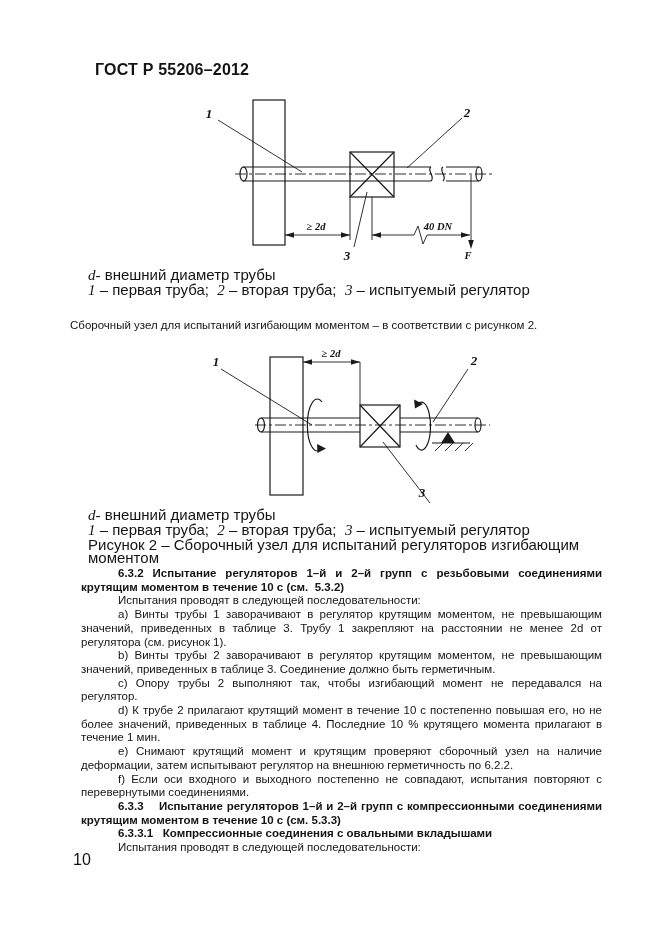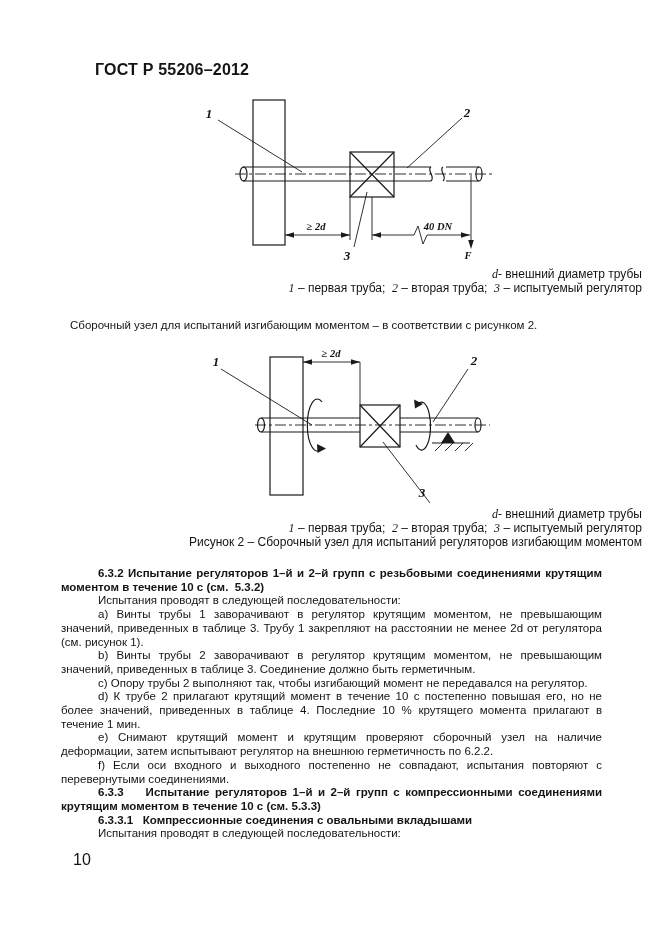--- a/index.html
+++ b/index.html
@@ -4,27 +4,27 @@
 <style>
   * { margin:0; padding:0; box-sizing:border-box; }
   html,body { background:#ffffff; }
   body {
     width:661px; height:936px; position:relative; overflow:hidden;
     font-family:"Liberation Sans", sans-serif; color:#141414;
   }
   .abs { position:absolute; }
   .hdr { left:75px; top:61px; font-size:16px; font-weight:bold; letter-spacing:0.2px;margin-left:20px; }
   .pagenum { left:73px; top:851px; font-size:16px; }
-  .capblock { left:82px; width:560px; text-align:right; font-size:12px; line-height:13.8px; }
+  .capblock { left:88px; width:560px; text-align:left; font-size:15px; line-height:13.8px; }
   .cap1 { top:268px; }
   .cap2 { top:508px; }
   .centerpar { left:70px; top:319px; width:560px; text-align:left; font-size:11.5px; }
   .ser-it { font-family:"Liberation Serif", serif; font-style:italic; }
   .bodytext { left:61px; top:567px; width:541px; font-size:11.5px; line-height:13.7px; text-align:justify; }
-  .bodytext p { text-indent:37px; }
+  .bodytext p { text-indent:37px;margin-left:20px; }
   .bodytext p.h { font-weight:bold; }
   svg { position:absolute; }
   svg line, svg path, svg rect, svg ellipse { stroke:#1a1a1a; fill:none; }
   .lw { stroke-width:1.2px; }
   .thin { stroke-width:0.9px; }
   .cl { stroke-width:0.9px; stroke-dasharray:11 3 3 3; }
   .arr { fill:#1a1a1a; stroke:none; }
   .slab { font-family:"Liberation Serif", serif; font-style:italic; font-weight:bold; font-size:13px; fill:#111; stroke:none; }
   .sdim { font-family:"Liberation Serif", serif; font-style:italic; font-weight:bold; font-size:10.5px; fill:#111; stroke:none; }
 </style>

